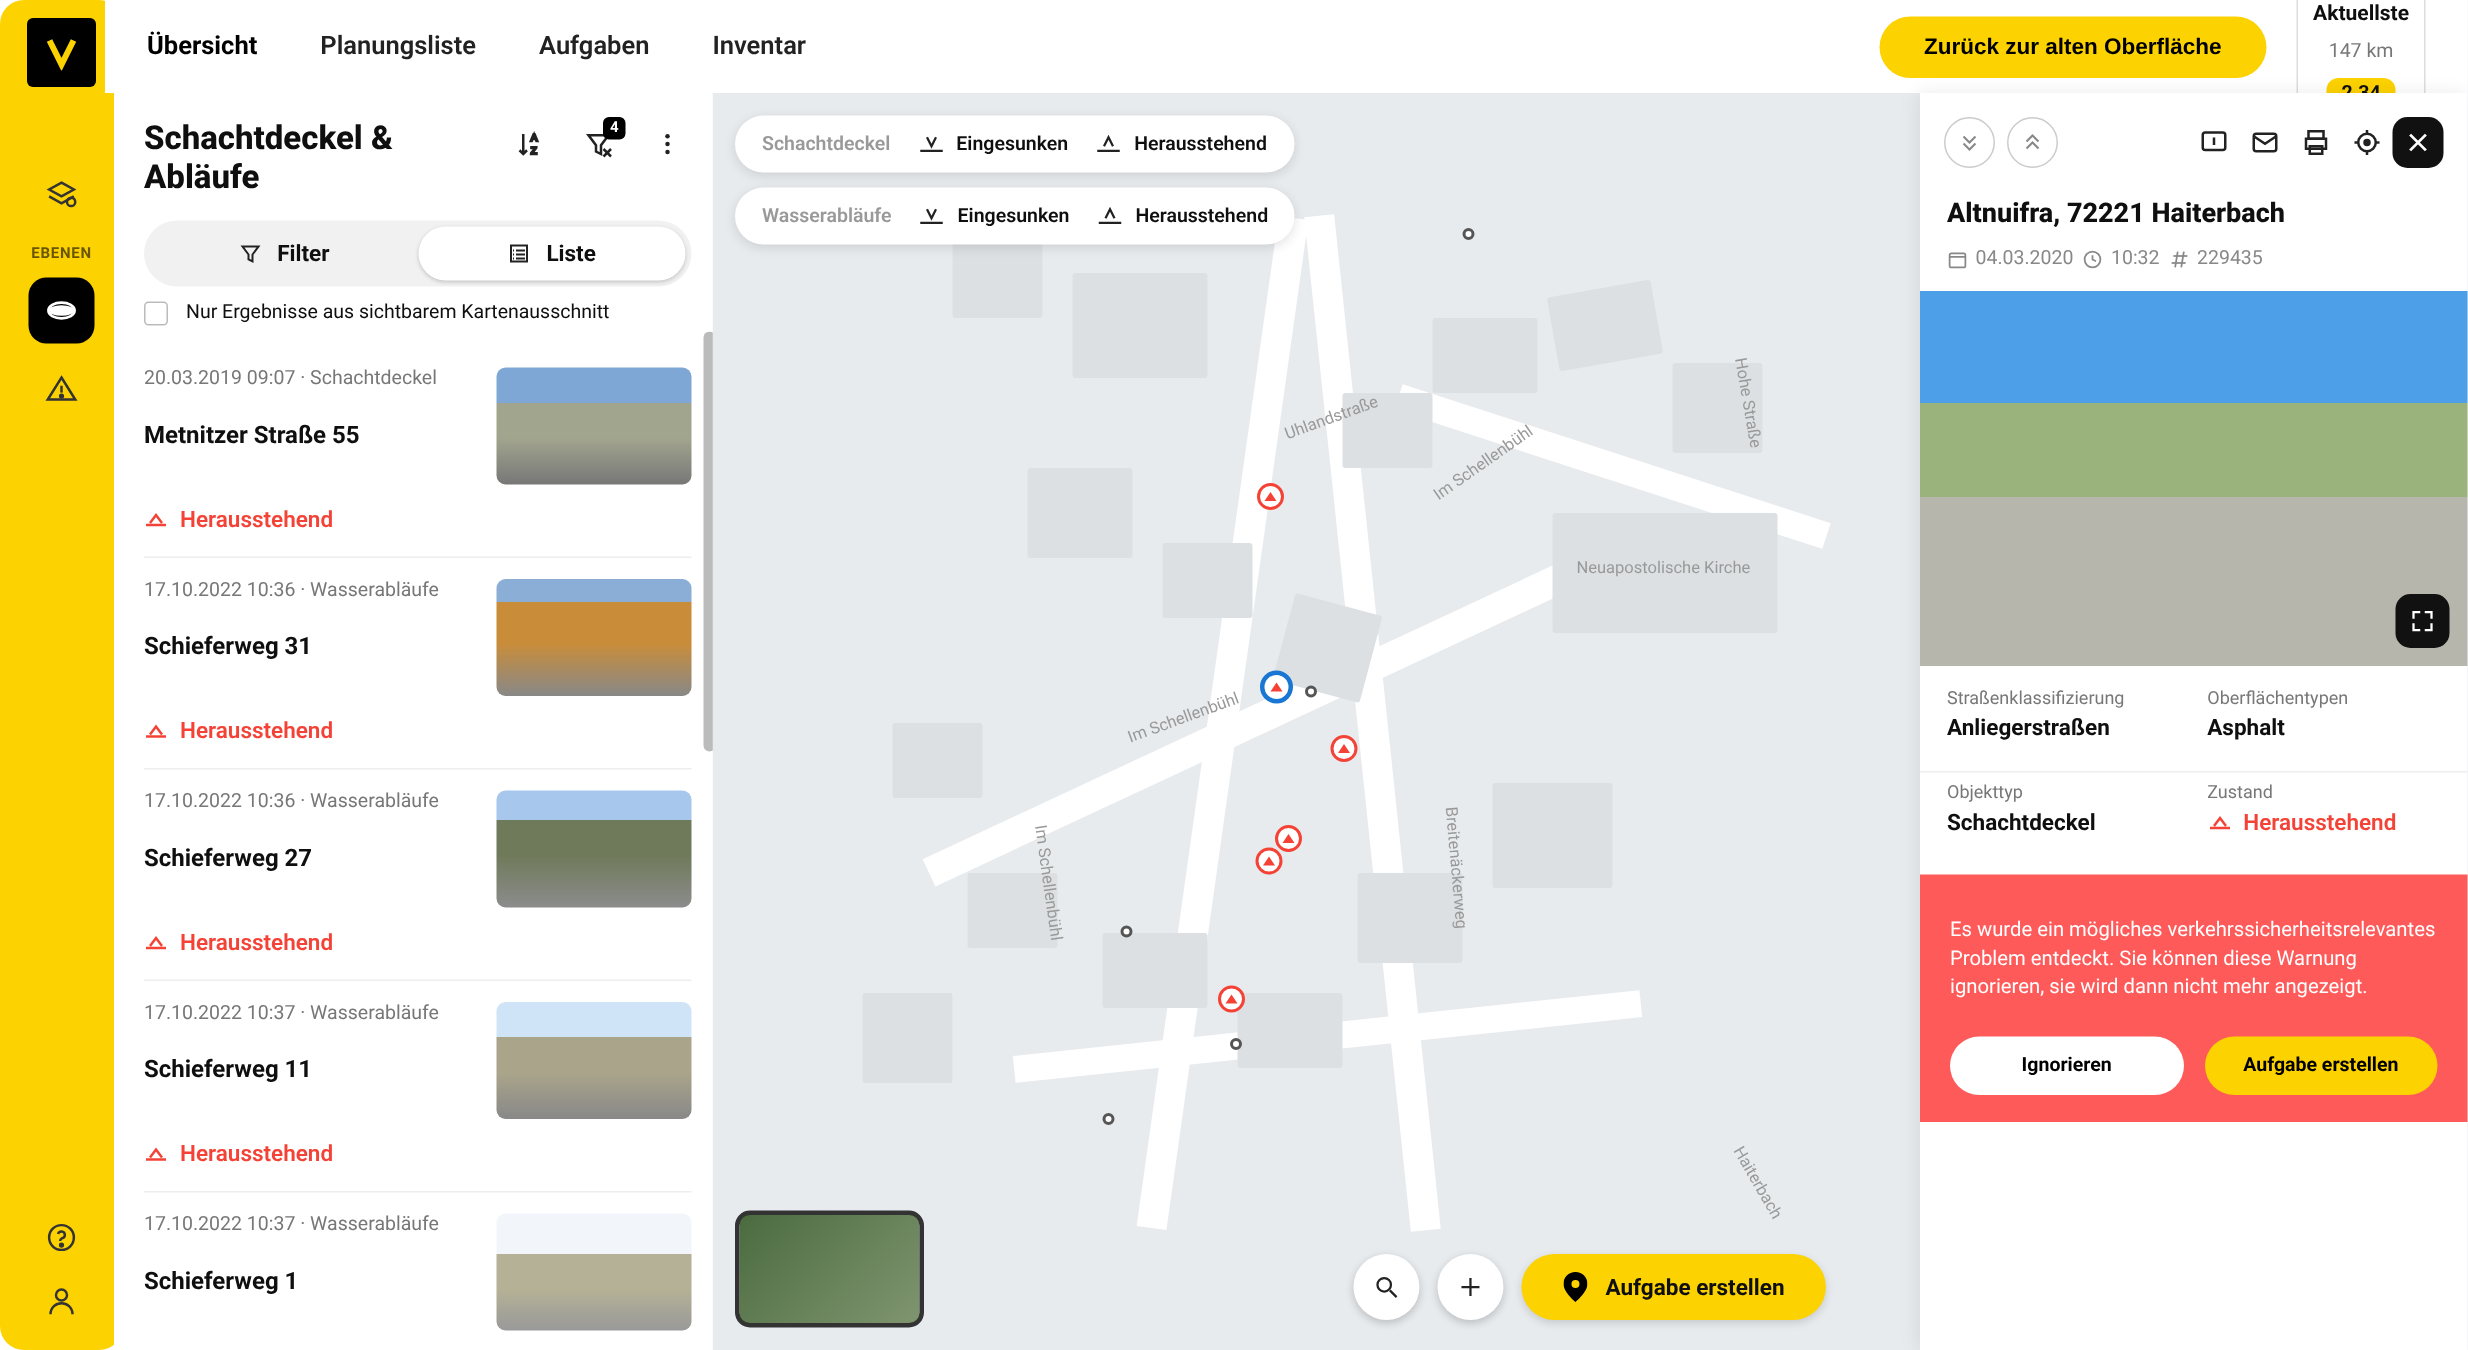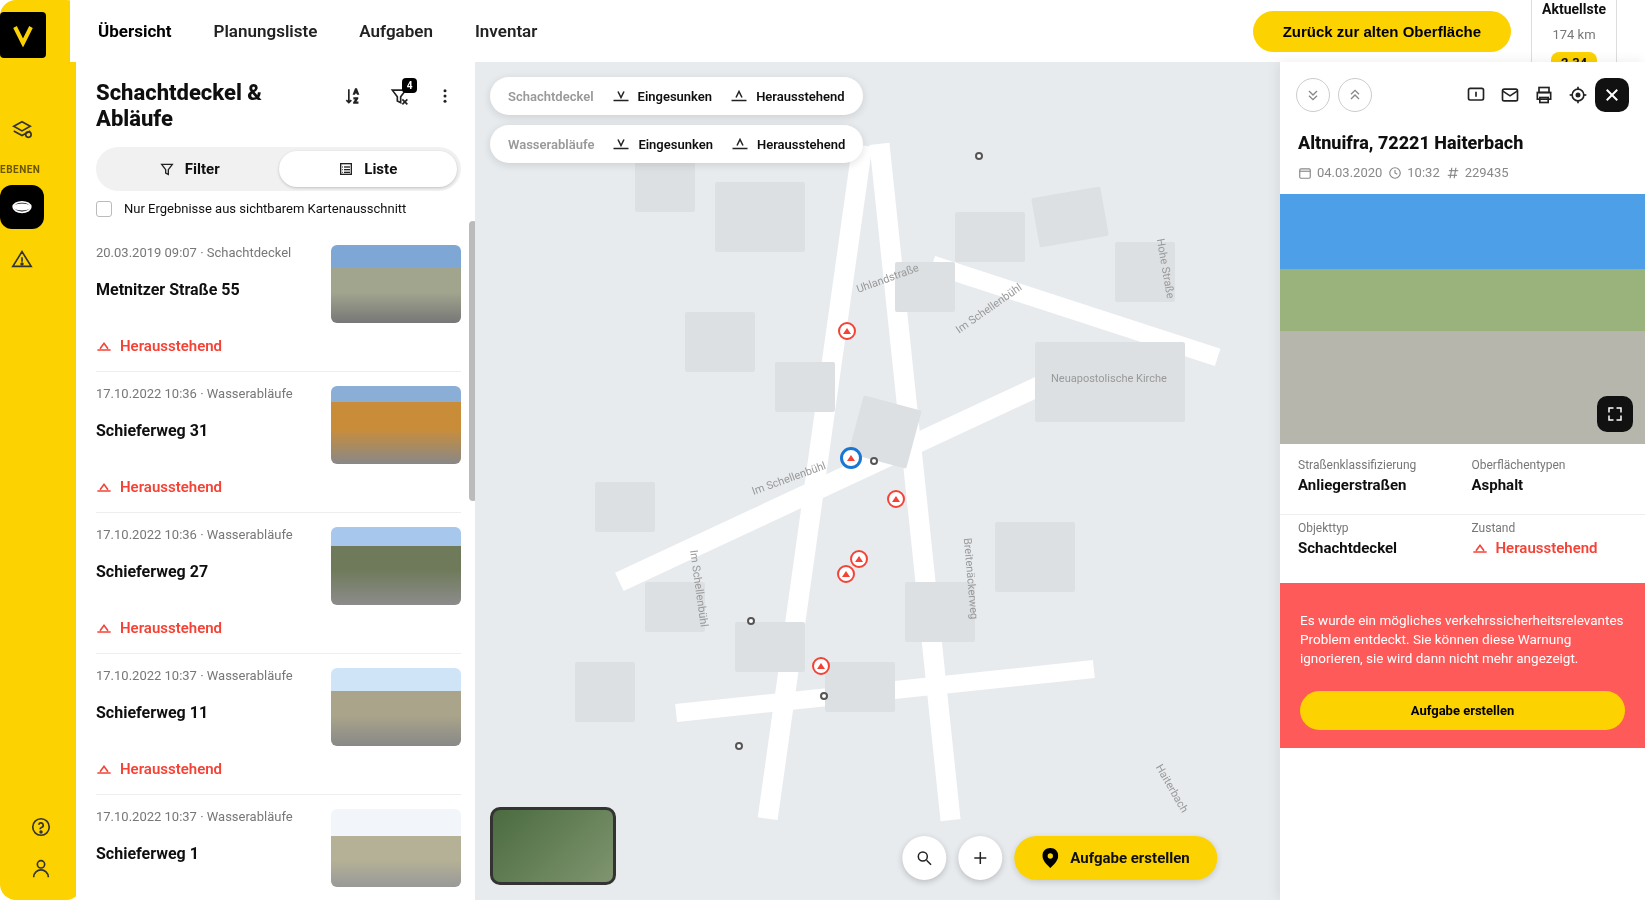--- a/index.html
+++ b/index.html
@@ -8,21 +8,21 @@
   font-size: 13px;
   color: #0f0f0f;
   background: #fff;
   width: 1645px;
   height: 900px;
   overflow: hidden;
   position: relative;
 }
 .left-rail {
   position: absolute; left: 0; top: 0; bottom: 0; width: 82px;
-  background: #FCD200; display: flex; flex-direction: column; 
+  background: #FCD200; display: flex; flex-direction: column; align-items: center;
   padding-top: 12px;
   border-radius: 16px;
 }
 .logo-box { width: 46px; height:46px; background:#000; border-radius: 4px; display:flex; align-items:center; justify-content:center;}
 .left-rail .rail-spacer { height: 46px; }
 .left-rail .rail-item { width: 44px; height: 44px; border-radius: 12px; display:flex; align-items:center; justify-content:center; margin: 4px 0;}
 .left-rail .rail-item.active { background:#000; }
 .left-rail .sect-label { font-size: 10px; font-weight:700; color:#6a5600; margin: 8px 0 6px; letter-spacing: .5px;}
 .left-rail .bottom { margin-top: auto; margin-bottom: 18px; display:flex; flex-direction:column; gap: 16px; align-items:center;}
 .top-bar {
@@ -175,21 +175,21 @@
   <button class="yellow-btn">Zurück zur alten Oberfläche</button>
   <div style="width:20px"></div>
   <div class="pill-seg">
     <svg width="18" height="18" viewBox="0 0 24 24" stroke="#333" fill="none" stroke-width="2">
         <rect x="3" y="5" width="18" height="16" rx="2"></rect>
         <line x1="3" y1="9" x2="21" y2="9"></line>
         <line x1="8" y1="3" x2="8" y2="7"></line>
         <line x1="16" y1="3" x2="16" y2="7"></line>
       </svg>
     <span class="label">Aktuellste</span>
-    <span class="dim">174 km</span>
+    <span class="dim">147 km</span>
     <span class="badge">2.34</span>
     <div class="chev-dn"></div>
   </div>
 </div>
 
 <div class="left-panel">
   <div class="panel-header">
     <div class="panel-title">Schachtdeckel &amp; Abläufe</div>
     <div class="ph-actions">
       <div class="icon-btn">
@@ -531,16 +531,17 @@
             <path d="M6 16 L12 8 L18 16 M2 18 L22 18" stroke="#F44336" stroke-width="2.5" fill="none"></path>
           </svg>
         <span>Herausstehend</span>
       </div>
     </div>
   </div>
 
   <div class="warn-box">
     <div class="warn-body">Es wurde ein mögliches verkehrssicherheitsrelevantes Problem entdeckt. Sie können diese Warnung ignorieren, sie wird dann nicht mehr angezeigt.</div>
     <div class="warn-actions">
+      <div class="btn ignore">Ignorieren</div>
       <div class="btn create">Aufgabe erstellen</div>
     </div>
   </div>
 </div>
 
 </body></html>

